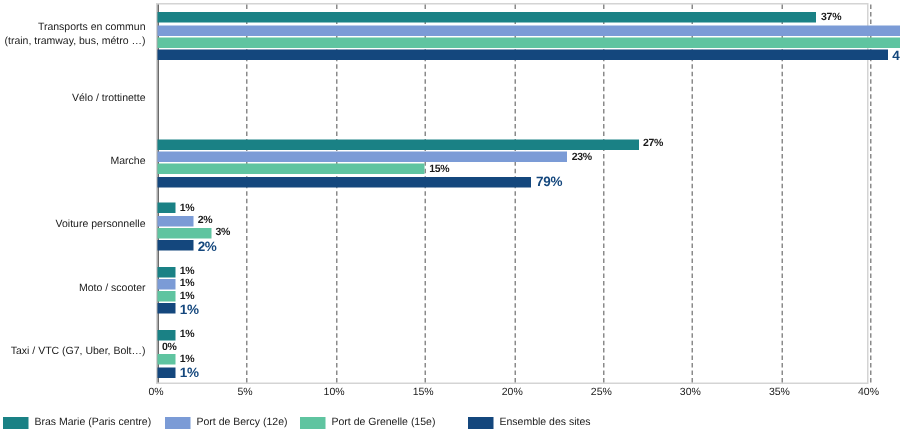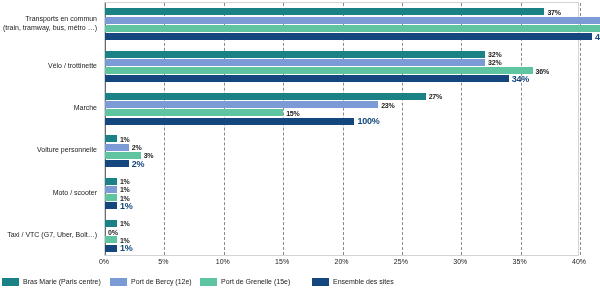--- a/index.html
+++ b/index.html
@@ -179,54 +179,36 @@
             <div class="bar" title="Port de Bercy (12e) — Transports en commun (train, tramway, bus, métro …): 42%" style="width: 498.75px; background: rgb(123, 155, 214);"></div>
           </div>
           <div class="bar-track" style="top: 16.6px; width: 475px;">
             <div class="bar" title="Port de Grenelle (15e) — Transports en commun (train, tramway, bus, métro …): 44%" style="width: 522.5px; background: rgb(95, 196, 160);"></div>
           </div>
           <div class="bar-track" style="top: 24.9px; width: 475px;">
             <div class="bar" title="Ensemble des sites — Transports en commun (train, tramway, bus, métro …): 41%" style="width: 486.875px; background: rgb(20, 71, 125);"></div>
             <div class="bar-label emph" style="left: 489.875px;">41%</div>
           </div>
         </div>
-        <div class="cat-row" style="top: 47.55px; height: 31.9px;">
-          <div class="bar-track" style="top: 0px; width: 475px;">
-            <div class="bar" title="Bras Marie (Paris centre) — Vélo / trottinette: 32%" style="width: 380px; background: rgb(26, 129, 133);"></div>
-            <div class="bar-label" style="left: 383px;">32%</div>
-          </div>
-          <div class="bar-track" style="top: 8.3px; width: 475px;">
-            <div class="bar" title="Port de Bercy (12e) — Vélo / trottinette: 32%" style="width: 380px; background: rgb(123, 155, 214);"></div>
-            <div class="bar-label" style="left: 383px;">32%</div>
-          </div>
-          <div class="bar-track" style="top: 16.6px; width: 475px;">
-            <div class="bar" title="Port de Grenelle (15e) — Vélo / trottinette: 36%" style="width: 427.5px; background: rgb(95, 196, 160);"></div>
-            <div class="bar-label" style="left: 430.5px;">36%</div>
-          </div>
-          <div class="bar-track" style="top: 24.9px; width: 475px;">
-            <div class="bar" title="Ensemble des sites — Vélo / trottinette: 34%" style="width: 403.75px; background: rgb(20, 71, 125);"></div>
-            <div class="bar-label emph" style="left: 406.75px;">34%</div>
-          </div>
-        </div>
         <div class="cat-row" style="top: 89.8833px; height: 31.9px;">
           <div class="bar-track" style="top: 0px; width: 475px;">
             <div class="bar" title="Bras Marie (Paris centre) — Marche: 27%" style="width: 320.625px; background: rgb(26, 129, 133);"></div>
             <div class="bar-label" style="left: 323.625px;">27%</div>
           </div>
           <div class="bar-track" style="top: 8.3px; width: 475px;">
             <div class="bar" title="Port de Bercy (12e) — Marche: 23%" style="width: 273.125px; background: rgb(123, 155, 214);"></div>
             <div class="bar-label" style="left: 276.125px;">23%</div>
           </div>
           <div class="bar-track" style="top: 16.6px; width: 475px;">
             <div class="bar" title="Port de Grenelle (15e) — Marche: 15%" style="width: 178.125px; background: rgb(95, 196, 160);"></div>
             <div class="bar-label" style="left: 181.125px;">15%</div>
           </div>
           <div class="bar-track" style="top: 24.9px; width: 475px;">
             <div class="bar" title="Ensemble des sites — Marche: 21%" style="width: 249.375px; background: rgb(20, 71, 125);"></div>
-            <div class="bar-label emph" style="left: 252.375px;">100%</div>
+            <div class="bar-label emph" style="left: 252.375px;">79%</div>
           </div>
         </div>
         <div class="cat-row" style="top: 132.217px; height: 31.9px;">
           <div class="bar-track" style="top: 0px; width: 475px;">
             <div class="bar" title="Bras Marie (Paris centre) — Voiture personnelle: 1%" style="width: 11.875px; background: rgb(26, 129, 133);"></div>
             <div class="bar-label" style="left: 14.875px;">1%</div>
           </div>
           <div class="bar-track" style="top: 8.3px; width: 475px;">
             <div class="bar" title="Port de Bercy (12e) — Voiture personnelle: 2%" style="width: 23.75px; background: rgb(123, 155, 214);"></div>
             <div class="bar-label" style="left: 26.75px;">2%</div>

